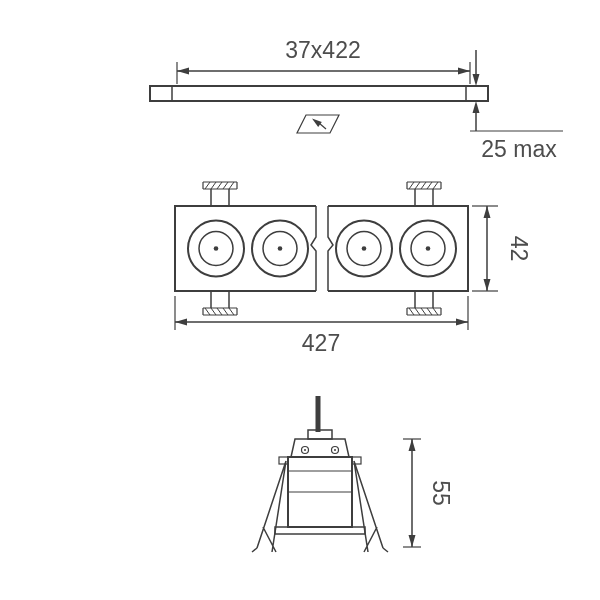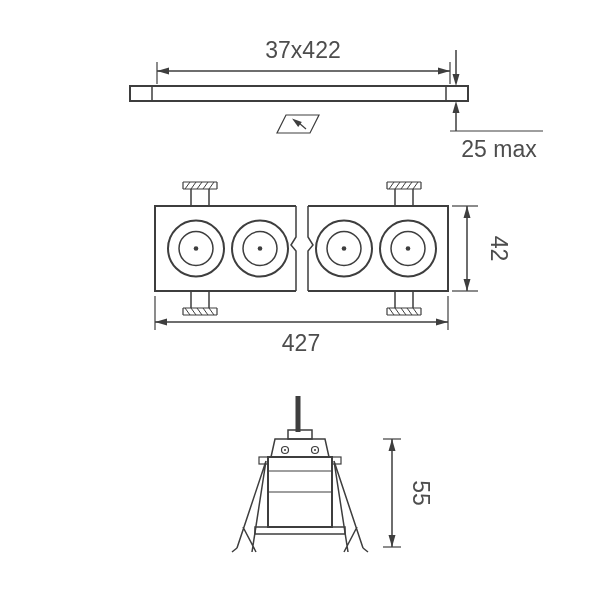--- a/index.html
+++ b/index.html
@@ -1,17 +1,17 @@
 <!DOCTYPE html>
 <html style="--line-color: #3e3e3e; --text-color: #4d4d4d; --bg-color: #ffffff;"><head>
 <meta charset="utf-8">
 <style>
   html,body{margin:0;padding:0;}
   body{background:var(--bg-color,#fff);}
-  .canvas{width:483px;height:600px;background:var(--bg-color,#fff);}
+  .canvas{width:483px;height:600px;background:var(--bg-color,#fff);padding-left:20px;}
   svg{display:block;color:var(--line-color,#3e3e3e);}
   .dim{font-family:"Liberation Sans","DejaVu Sans",sans-serif;font-size:23px;fill:var(--text-color,#4d4d4d);}
   .s2{stroke:currentColor;stroke-width:2;fill:none;}
   .s15{stroke:currentColor;stroke-width:1.5;fill:none;}
   .s12{stroke:currentColor;stroke-width:1.2;fill:none;}
   .s1{stroke:currentColor;stroke-width:1;fill:none;}
   .fill{fill:currentColor;stroke:none;}
 </style>
 </head>
 <body>

